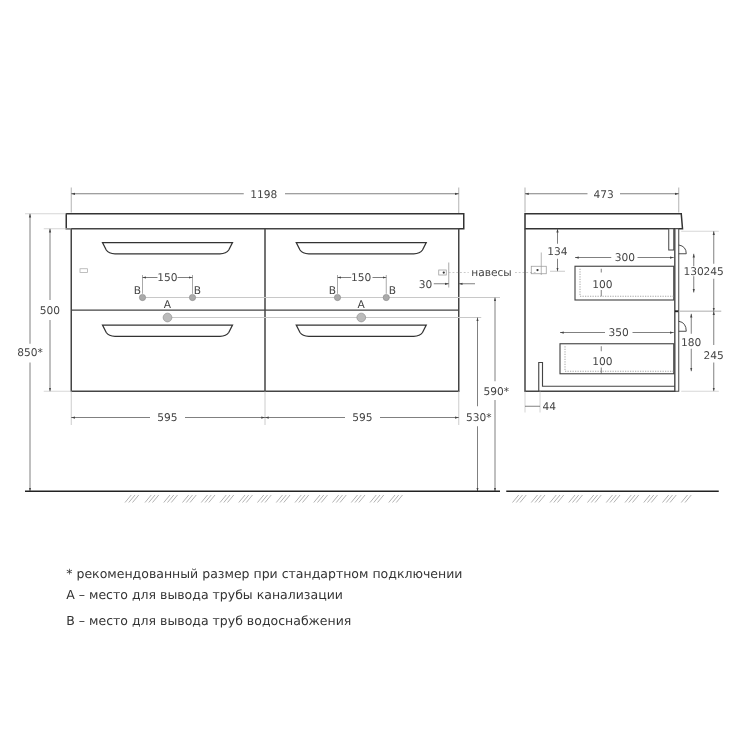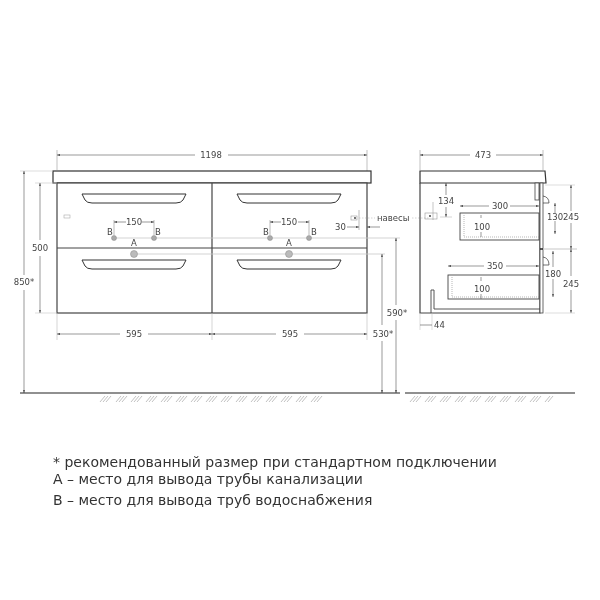--- a/index.html
+++ b/index.html
@@ -1,19 +1,19 @@
 <!DOCTYPE html>
 <html><head>
 <meta charset="utf-8">
 <style>
   html, body { margin:0; padding:0; background:#ffffff; }
   body { width:600px; height:600px; position:relative; overflow:hidden; font-family:"Liberation Sans", sans-serif; }
   #drawing { position:absolute; left:0; top:0; width:600px; height:600px; }
   .dim { font-family:"DejaVu Sans", sans-serif; font-size:8.5px; fill:#444; }
-  .legend { position:absolute; left:53px; font-family:"DejaVu Sans", sans-serif; font-size:14px; color:#333; }
+  .legend { position:absolute; left:53px; font-family:"DejaVu Sans", sans-serif; font-size:10px; color:#333; }
 </style>
 </head>
 <body>
 
 <svg id="drawing" viewBox="0 0 600 600" xmlns="http://www.w3.org/2000/svg">
   <defs>
     <marker id="arr" viewBox="0 0 10 10" refX="10" refY="5" markerWidth="5" markerHeight="5" orient="auto-start-reverse">
       <path d="M0,2 L10,5 L0,8 z" fill="#444"></path>
     </marker>
   </defs>

